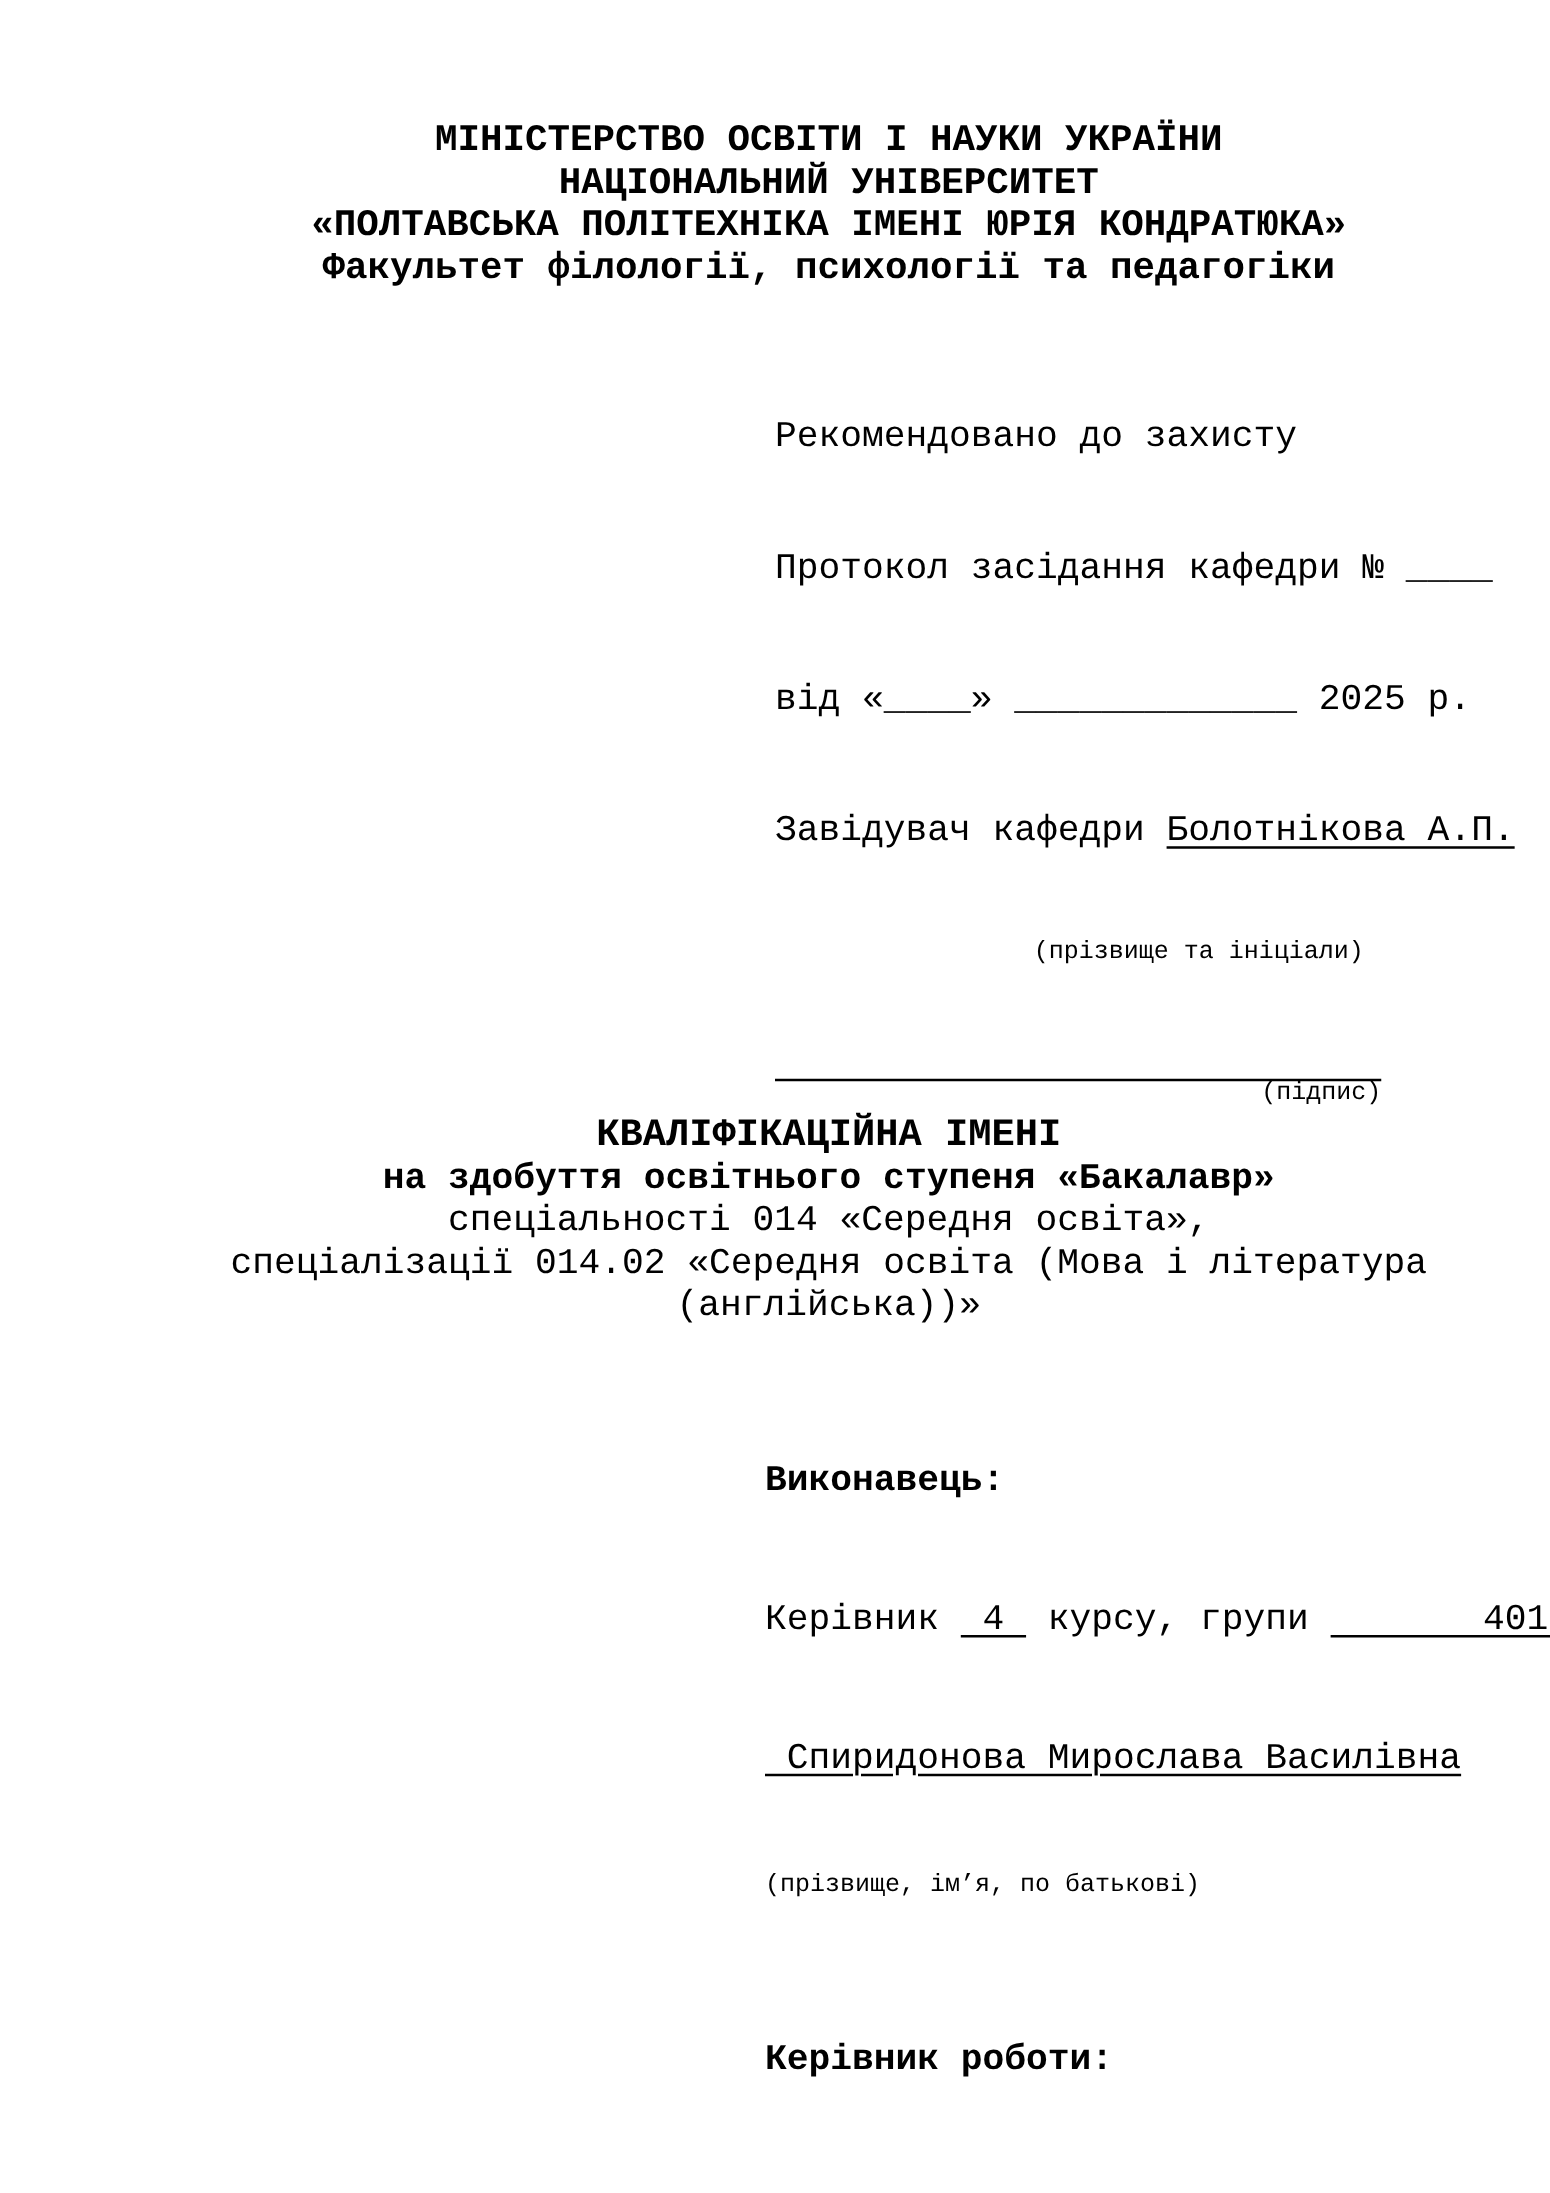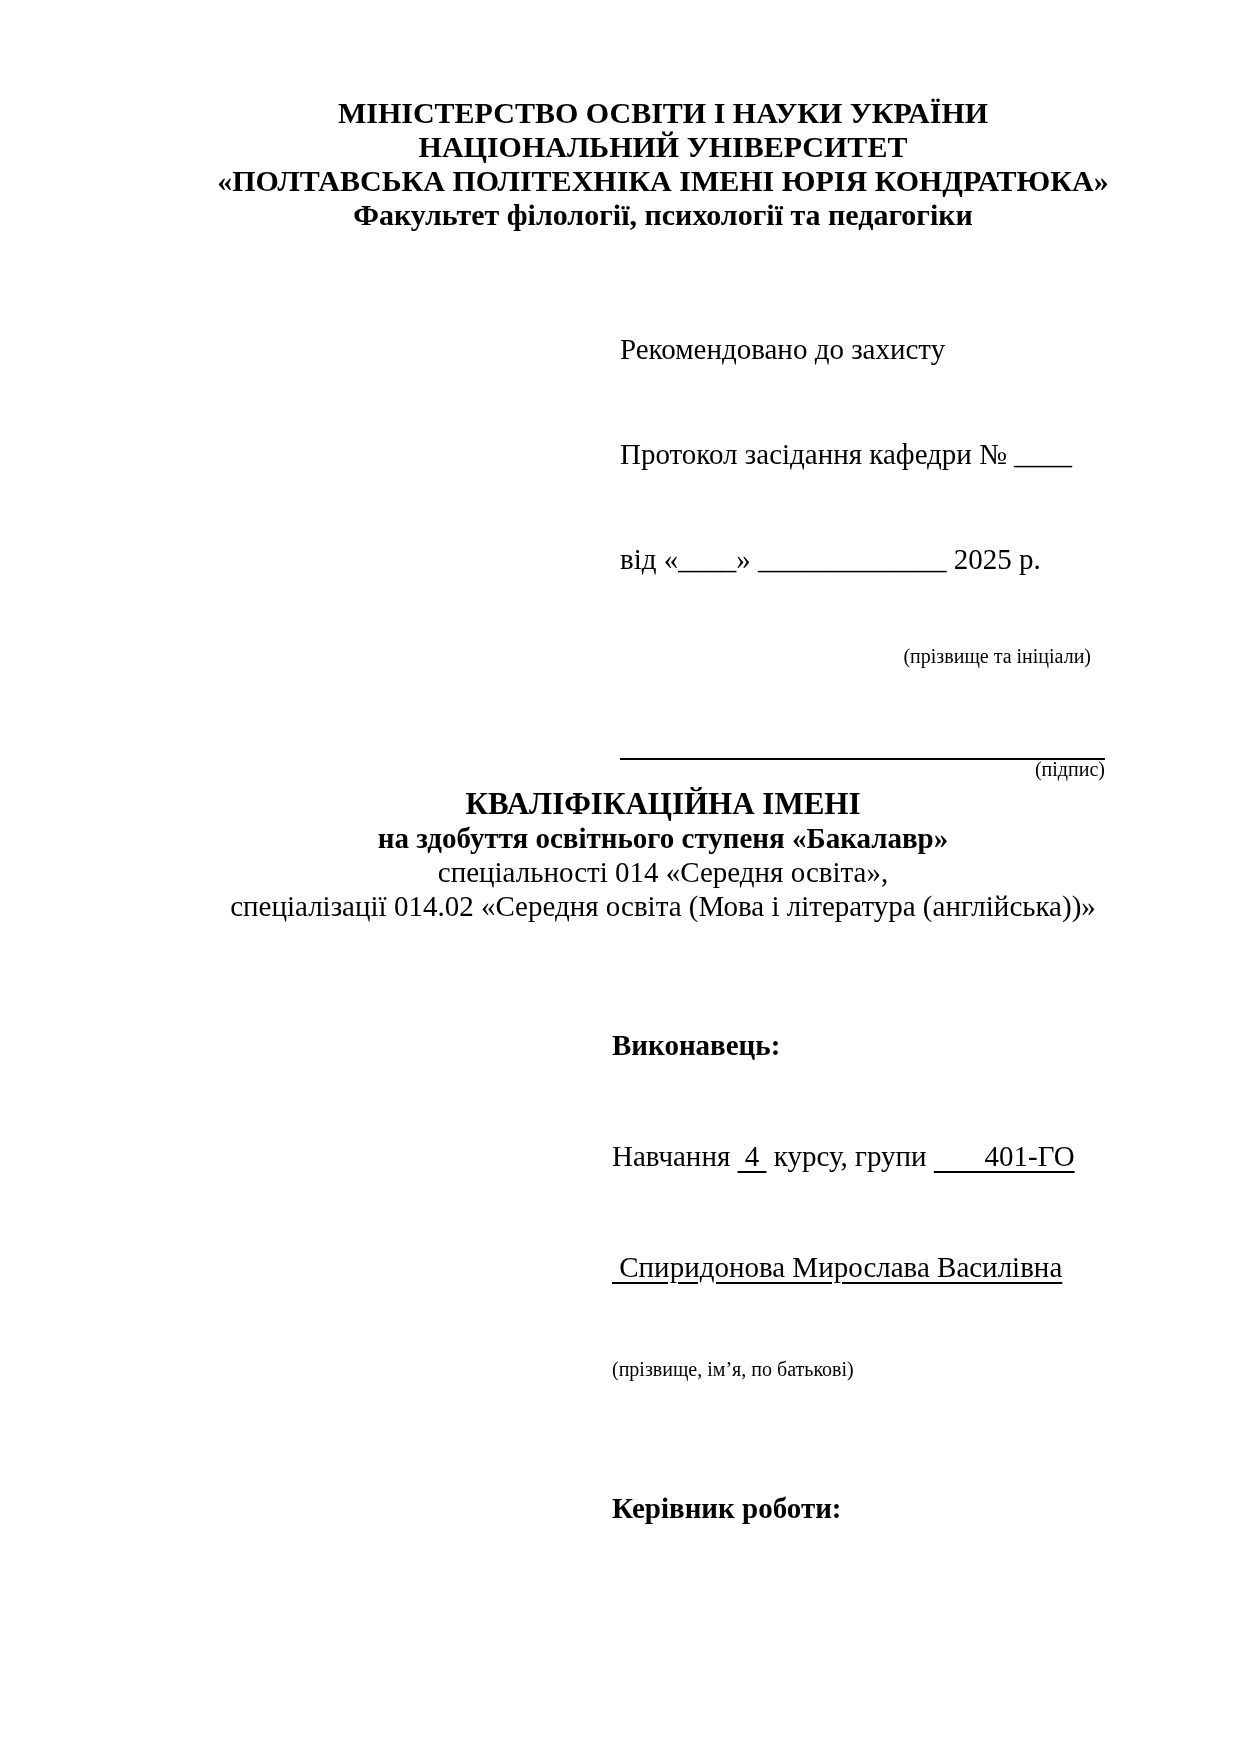--- a/index.html
+++ b/index.html
@@ -1,18 +1,18 @@
 <!DOCTYPE html>
 <html><head>
 <meta charset="utf-8">
 <style>
   html,body{margin:0;padding:0;background:#fff;}
   .page{
     position:relative;width:1240px;height:1754px;background:#ffffff;color:#000;
-    font-family:Liberation Serif, serif;font-size:29px;
+    font-family:Liberation Mono, monospace;font-size:29px;
     box-sizing:border-box;padding:96px 64px 0 150px;overflow:hidden;
   }
   .b{font-weight:bold;}
   .u{text-decoration:underline;text-decoration-thickness:2px;text-underline-offset:5px;}
   .header{text-align:center;font-weight:bold;font-size:30px;line-height:34px;}
   .approval{margin:30px 0 0 470px;width:475px;line-height:35px;white-space:pre;}
   .cap{font-size:20px;line-height:19px;white-space:pre;}
   .cap-right{text-align:right;padding-right:4px;}
   .sigwrap{margin-left:470px;width:485px;margin-top:22px;}
   .sigline{height:0;border-bottom:2px solid #000;}
@@ -32,39 +32,40 @@
     <div>МІНІСТЕРСТВО ОСВІТИ І НАУКИ УКРАЇНИ</div>
     <div>НАЦІОНАЛЬНИЙ УНІВЕРСИТЕТ</div>
     <div>«ПОЛТАВСЬКА ПОЛІТЕХНІКА ІМЕНІ ЮРІЯ КОНДРАТЮКА»</div>
     <div>Факультет філології, психології та педагогіки</div>
   </div>
 
   <div class="approval">
     <div>Рекомендовано до захисту</div>
     <div>Протокол засідання кафедри № ____</div>
     <div>від «____» _____________ 2025 р.</div>
+    <div><span>Завідувач кафедри </span><span class="u">Болотнікова А.П.</span></div>
     <div class="cap cap-right">(прізвище та ініціали)</div>
   </div>
 
   <div class="sigwrap">
     <div class="sigline"></div>
     <div class="cap sig-cap">(підпис)</div>
   </div>
 
   <div class="centerblock">
     <div class="work-main">КВАЛІФІКАЦІЙНА ІМЕНІ</div>
     <div class="b">на здобуття освітнього ступеня «Бакалавр»</div>
     <div>спеціальності 014 «Середня освіта»,</div>
     <div>спеціалізації 014.02 «Середня освіта (Мова і література (англійська))»</div>
   </div>
 
 
   <div class="rightcol">
     <div class="b">Виконавець:</div>
-    <div><span>Навчання </span><span class="u"> 4 </span><span> курсу, групи </span><span class="u">       401-ГО</span></div>
+    <div><span>Керівник </span><span class="u"> 4 </span><span> курсу, групи </span><span class="u">       401-ГО</span></div>
     <div><span class="u"> Спиридонова Мирослава Василівна</span></div>
     <div class="cap cap-name">(прізвище, ім’я, по батькові)</div>
 
     <div class="b">Керівник роботи:</div>
     
     
 
     
     
     

